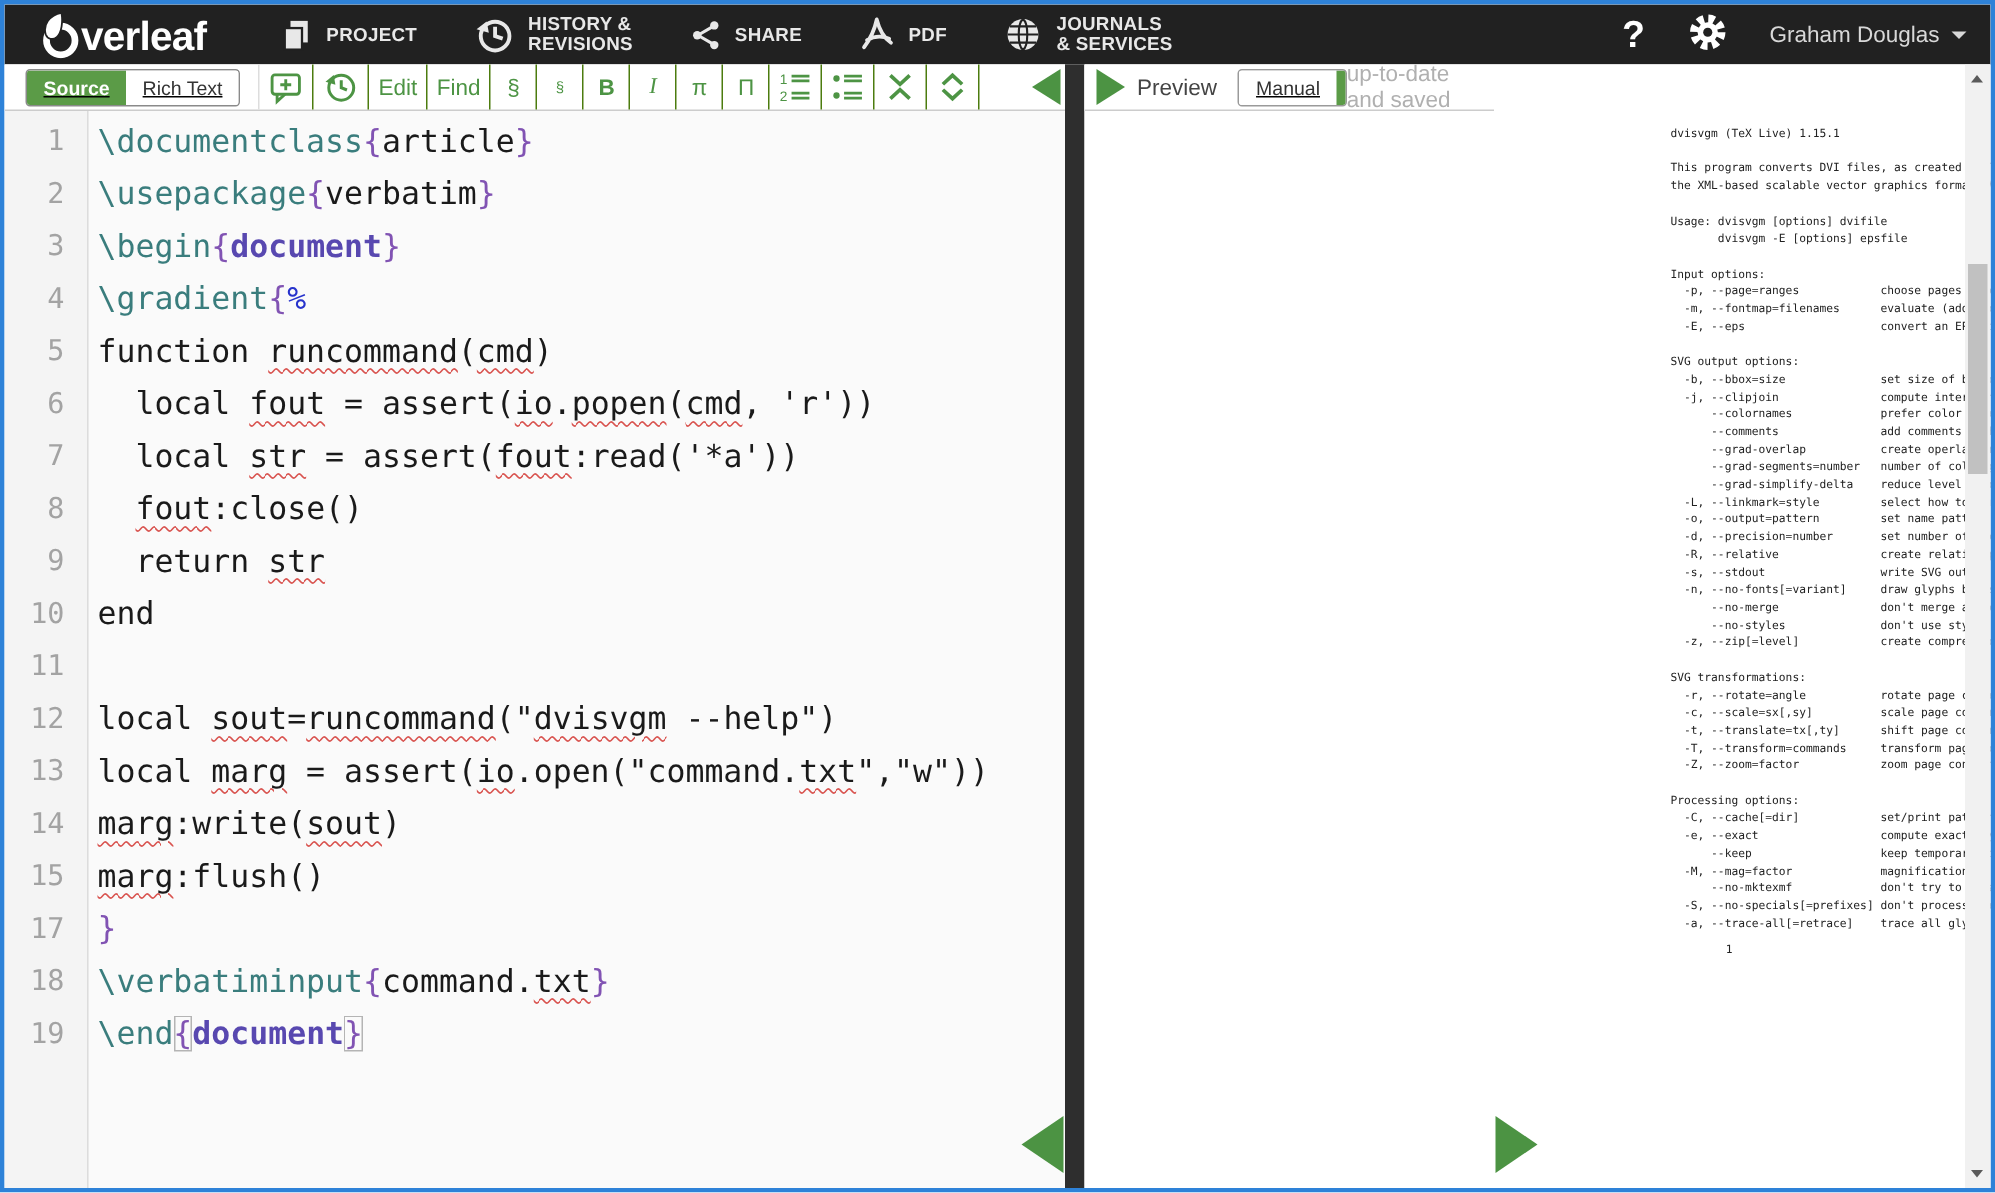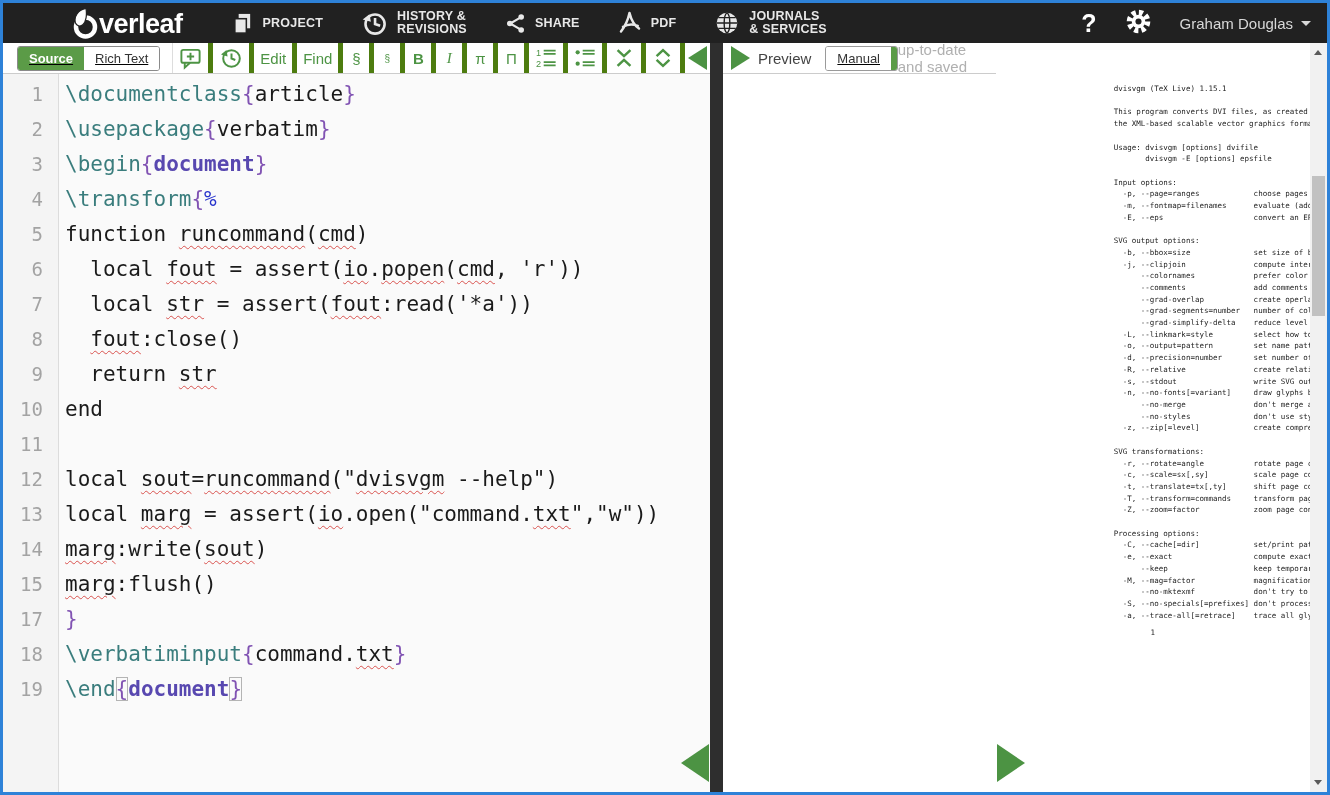--- a/index.html
+++ b/index.html
@@ -1,21 +1,21 @@
 <!DOCTYPE html>
 <html><head>
 <meta charset="utf-8">
 <style>
 * { margin:0; padding:0; box-sizing:border-box; }
 html,body { width:1330px; height:795px; }
 body { font-family:"Liberation Sans",sans-serif; background:#fff; }
 .window { width:1330px; height:795px; border:3px solid #2e82d8; display:flex; flex-direction:column; background:#fff; overflow:hidden; }
 
 
-.navbar { flex:0 0 40px; height:40px; background:#212121; display:flex; align-items:center; color:#e8e8e8;padding-left:45px; }
+.navbar { flex:0 0 40px; height:40px; background:#212121; display:flex; align-items:center; color:#e8e8e8; }
 .logo { display:flex; align-items:flex-end; margin-left:24px; cursor:pointer; }
 .logo-rest { font-size:27px; font-weight:bold; color:#fff; letter-spacing:-0.5px; line-height:30px; }
 .nav-items { display:flex; align-items:center; margin-left:48px; gap:38px; height:100%; }
 .nav-item { display:flex; align-items:center; gap:9px; cursor:pointer; height:100%; }
 .nav-icon { display:flex; align-items:center; color:#e8e8e8; }
 .nav-label { font-size:12.5px; font-weight:bold; line-height:13px; letter-spacing:0.2px; color:#e8e8e8; }
 .nav-right { margin-left:auto; display:flex; align-items:center; gap:28px; margin-right:16px; }
 .nav-help { font-size:25px; font-weight:bold; color:#fff; background:none; border:none; cursor:pointer; font-family:inherit; }
 .nav-gear { background:none; border:none; display:flex; align-items:center; cursor:pointer; color:#fff; }
 .nav-user { color:#d8d8d8; font-size:15px; background:none; border:none; display:flex; align-items:center; gap:8px; cursor:pointer; font-family:inherit; }
@@ -27,21 +27,21 @@
 .divider { flex:0 0 13px; width:13px; background:#2e2e2e; }
 .right-pane { flex:1; display:flex; background:#fff; position:relative; }
 
 
 .toolbar { flex:0 0 31px; height:31px; background:#fff; border-bottom:1px solid #ccc; display:flex; align-items:center; position:relative; }
 .seg { display:flex; border:1px solid #8a8a8a; border-radius:3px; overflow:hidden; height:25px;text-decoration:underline; }
 .seg button { font-size:13px; padding:0 11px; border:none; background:#fff; color:#333; cursor:pointer; font-family:inherit; }
 .seg button.active { background:#5b9b47; color:#fff; font-weight:bold; }
 .left-toolbar { padding-left:14px; }
 .tb-buttons { display:flex; align-items:stretch; height:100%; margin-left:12px; border-left:1px solid #ddd; }
-.tb-btn { min-width:31px; padding:0 6px; background:none; border:none; border-right:5px solid #4d7c0f; color:#4d9444; font-size:15px; display:flex; align-items:center; justify-content:center; cursor:pointer; font-family:inherit; }
+.tb-btn { min-width:31px; padding:0 6px; background:none; border:none; border-right:1px solid #4d7c0f; color:#4d9444; font-size:15px; display:flex; align-items:center; justify-content:center; cursor:pointer; font-family:inherit; }
 .tb-btn.bold { font-weight:bold; }
 .tb-btn.italic { font-style:italic; font-family:"Liberation Serif",serif; }
 .tb-btn.small { font-size:10px; }
 .tb-icon { display:flex; align-items:center; color:#4d9444; }
 
 .tri { width:0; height:0; border-style:solid; }
 .toggle-top-left { position:absolute; right:3px; top:3px; border-width:12px 19px 12px 0; border-color:transparent #4c9343 transparent transparent; cursor:pointer; }
 .preview-toggle { border-width:12px 0 12px 19px; border-color:transparent transparent transparent #4c9343; margin:0 8px 0 8px; cursor:pointer; }
 .toggle-bottom-left { position:absolute; right:1px; bottom:10px; border-width:19px 28px 19px 0; border-color:transparent #4c9343 transparent transparent; cursor:pointer; z-index:5; }
 .toggle-bottom-right { position:absolute; left:1px; bottom:10px; border-width:19px 0 19px 28px; border-color:transparent transparent transparent #4c9343; cursor:pointer; z-index:5; }
@@ -232,21 +232,21 @@
           <div class="code-line">
             <span class="line-num">2</span>
             <span class="line-content"><span class="tk-cmd">\usepackage</span><span class="tk-brace">{</span><span class="tk-t">verbatim</span><span class="tk-brace">}</span></span>
           </div>
           <div class="code-line">
             <span class="line-num">3</span>
             <span class="line-content"><span class="tk-cmd">\begin</span><span class="tk-brace">{</span><span class="tk-kw">document</span><span class="tk-brace">}</span></span>
           </div>
           <div class="code-line">
             <span class="line-num">4</span>
-            <span class="line-content"><span class="tk-cmd">\transform</span><span class="tk-brace">{</span><span class="tk-cmt">%</span></span>
+            <span class="line-content"><span class="tk-cmd">\gradient</span><span class="tk-brace">{</span><span class="tk-cmt">%</span></span>
           </div>
           <div class="code-line">
             <span class="line-num">5</span>
             <span class="line-content"><span class="tk-t">function </span><span class="tk-sp">runcommand</span><span class="tk-t">(</span><span class="tk-sp">cmd</span><span class="tk-t">)</span></span>
           </div>
           <div class="code-line">
             <span class="line-num">6</span>
             <span class="line-content"><span class="tk-t">  local </span><span class="tk-sp">fout</span><span class="tk-t"> = assert(</span><span class="tk-sp">io</span><span class="tk-t">.</span><span class="tk-sp">popen</span><span class="tk-t">(</span><span class="tk-sp">cmd</span><span class="tk-t">, 'r'))</span></span>
           </div>
           <div class="code-line">

